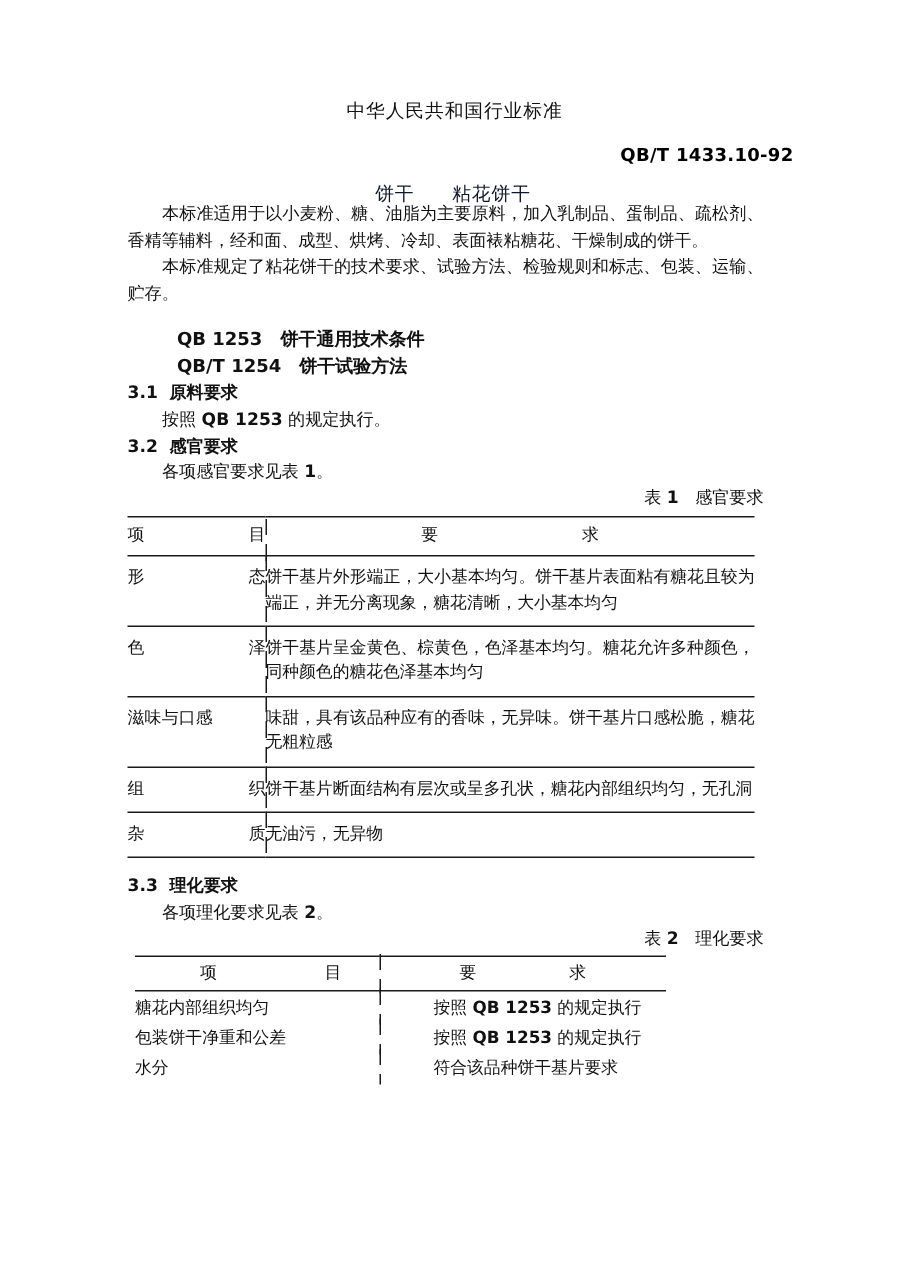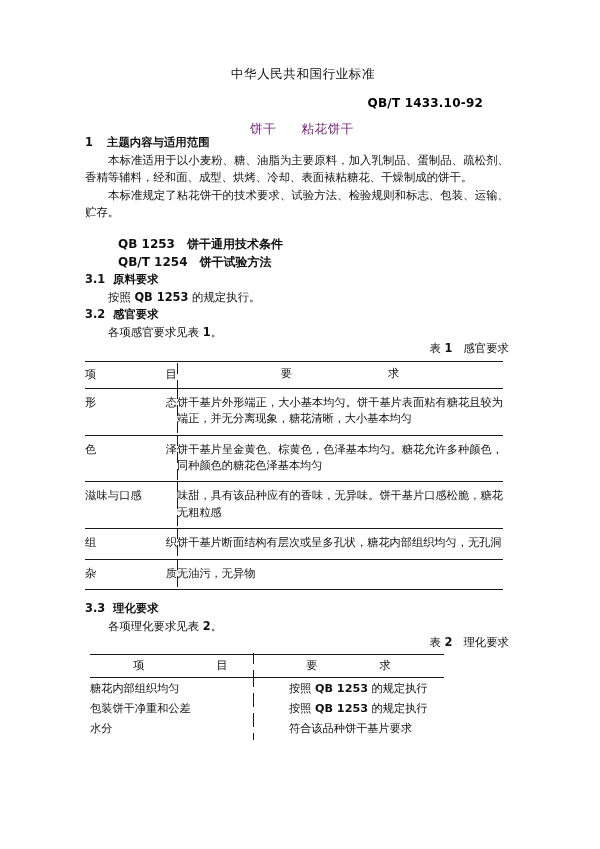--- a/index.html
+++ b/index.html
@@ -32,33 +32,33 @@
   .std-org {
     text-align: center;
     font-size: 12.5px;
     letter-spacing: 0.6px;
     color: #111;
     padding-left: 6px;
   }
   .std-number {
     margin-top: 13px;
     text-align: right;
-    padding-right: 117px;
+    padding-right: 71px;
     font-size: 12px;
     font-weight: bold;
     letter-spacing: 0.2px;
     color: #000;
   }
   .doc-title {
     margin-top: 11px;
     text-align: center;
     font-size: 12.5px;
     letter-spacing: 0.6px;
     padding-left: 4px;
-    color: #701a75;
+    color: #0f172a;
   }
   .doc-title .gap { display: inline-block; width: 16px; }
 
   
   .body-wrap {
     position: absolute;
     top: 134px;
     left: 85px;
     width: 424px;
   }
@@ -244,23 +244,20 @@
     <div class="doc-title">
       <span>饼干</span>
       <span class="gap"></span>
       <span>粘花饼干</span>
     </div>
   </div>
 
   <div class="body-wrap">
 
     <div class="clause">
-      <div class="clause-head">
-        <span class="num">1</span><span>主题内容与适用范围</span>
-      </div>
       <p class="para">本标准适用于以小麦粉、糖、油脂为主要原料，加入乳制品、蛋制品、疏松剂、香精等辅料，经和面、成型、烘烤、冷却、表面裱粘糖花、干燥制成的饼干。</p>
       <p class="para">本标准规定了粘花饼干的技术要求、试验方法、检验规则和标志、包装、运输、贮存。</p>
     </div>
 
     <div class="clause sp13">
       <div class="ref-line">
         <span>QB 1253</span><span class="rgap"></span><span>饼干通用技术条件</span>
       </div>
       <div class="ref-line">
         <span>QB/T 1254</span><span class="rgap"></span><span>饼干试验方法</span>

